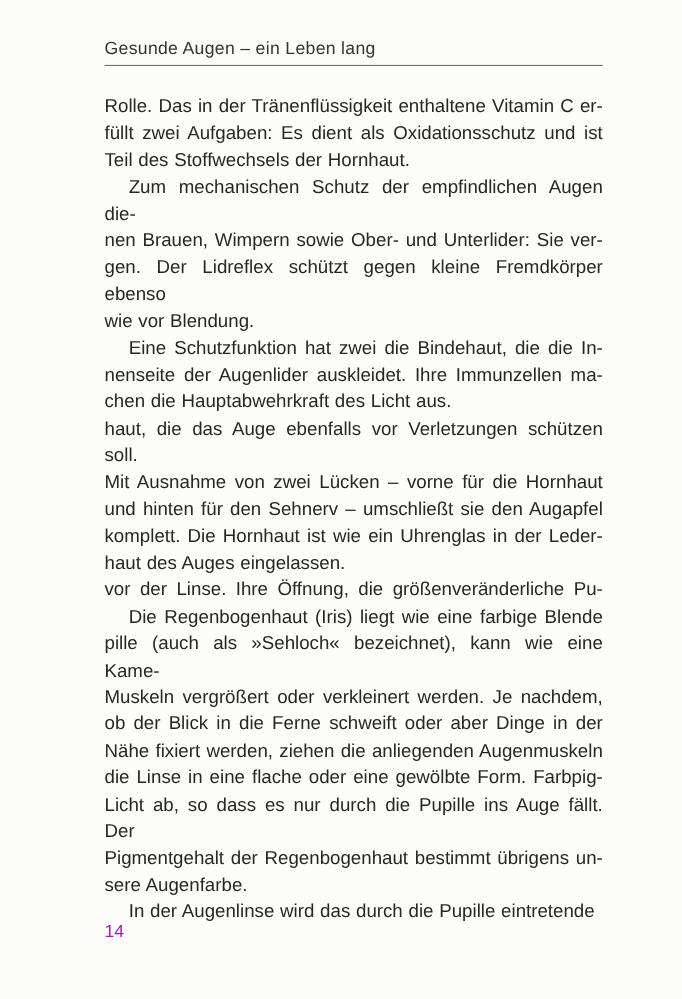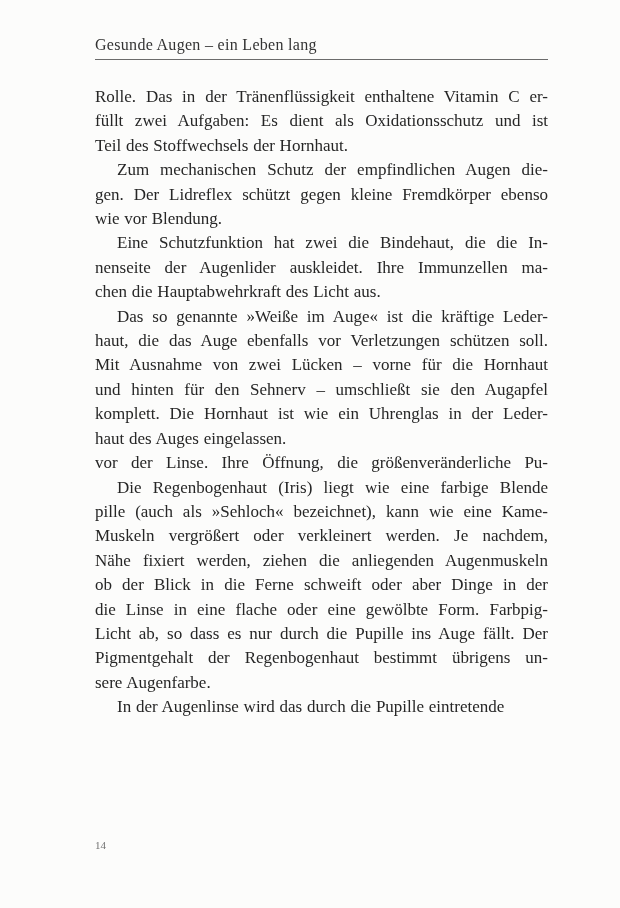--- a/index.html
+++ b/index.html
@@ -5,21 +5,21 @@
   html, body {
     margin: 0;
     padding: 0;
   }
   .page {
     position: relative;
     width: 620px;
     height: 908px;
     background: #fcfcfb;
     overflow: hidden;
-    font-family: Liberation Serif, serif;
+    font-family: Liberation Sans, sans-serif;
     color: #2a2a2a;
   }
   .running-header {
     position: absolute;
     left: 95px;
     top: 36px;
     width: 453px;
     font-size: 16px;
     letter-spacing: 0.3px;
     color: #333;
@@ -49,52 +49,52 @@
   .line.last {
     text-align-last: left;
   }
   .line.indent {
     text-indent: 22px;
   }
   .page-number {
     position: absolute;
     left: 95px;
     top: 839px;
-    font-size: 11px;
-    color: #737373;
+    font-size: 16px;
+    color: #a21caf;
   }
 </style>
 </head>
 <body>
 
 <div class="page">
   <div class="running-header">Gesunde Augen – ein Leben lang</div>
   <div class="header-rule"></div>
   <div class="page-body">
       <div class="line">Rolle. Das in der Tränenflüssigkeit enthaltene Vitamin C er-</div>
       <div class="line">füllt zwei Aufgaben: Es dient als Oxidationsschutz und ist</div>
       <div class="line last">Teil des Stoffwechsels der Hornhaut.</div>
       <div class="line indent">Zum mechanischen Schutz der empfindlichen Augen die-</div>
+      <div class="line">nen Brauen, Wimpern sowie Ober- und Unterlider: Sie ver-</div>
       <div class="line">gen. Der Lidreflex schützt gegen kleine Fremdkörper ebenso</div>
       <div class="line last">wie vor Blendung.</div>
       <div class="line indent">Eine Schutzfunktion hat zwei die Bindehaut, die die In-</div>
       <div class="line">nenseite der Augenlider auskleidet. Ihre Immunzellen ma-</div>
       <div class="line last">chen die Hauptabwehrkraft des Licht aus.</div>
-      <div class="line indent">Das so genannte »Weiße im Auge« ist die kräftige Leder-</div>
       <div class="line">haut, die das Auge ebenfalls vor Verletzungen schützen soll.</div>
       <div class="line">Mit Ausnahme von zwei Lücken – vorne für die Hornhaut</div>
       <div class="line">und hinten für den Sehnerv – umschließt sie den Augapfel</div>
       <div class="line">komplett. Die Hornhaut ist wie ein Uhrenglas in der Leder-</div>
       <div class="line last">haut des Auges eingelassen.</div>
       <div class="line">vor der Linse. Ihre Öffnung, die größenveränderliche Pu-</div>
       <div class="line indent">Die Regenbogenhaut (Iris) liegt wie eine farbige Blende</div>
       <div class="line">pille (auch als »Sehloch« bezeichnet), kann wie eine Kame-</div>
       <div class="line">Muskeln vergrößert oder verkleinert werden. Je nachdem,</div>
+      <div class="line">ob der Blick in die Ferne schweift oder aber Dinge in der</div>
       <div class="line">Nähe fixiert werden, ziehen die anliegenden Augenmuskeln</div>
-      <div class="line">ob der Blick in die Ferne schweift oder aber Dinge in der</div>
       <div class="line">die Linse in eine flache oder eine gewölbte Form. Farbpig-</div>
       <div class="line">Licht ab, so dass es nur durch die Pupille ins Auge fällt. Der</div>
       <div class="line">Pigmentgehalt der Regenbogenhaut bestimmt übrigens un-</div>
       <div class="line last">sere Augenfarbe.</div>
       <div class="line last indent">In der Augenlinse wird das durch die Pupille eintretende</div>
     </div>
   <div class="page-number">14</div>
 </div>
 
 </body></html>

